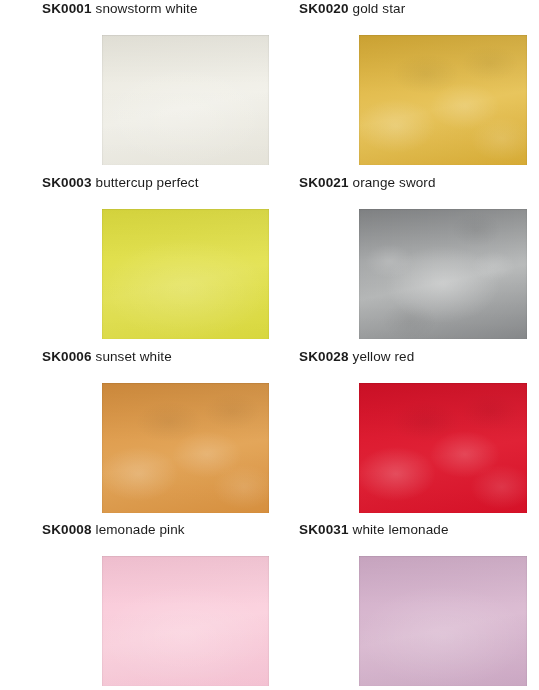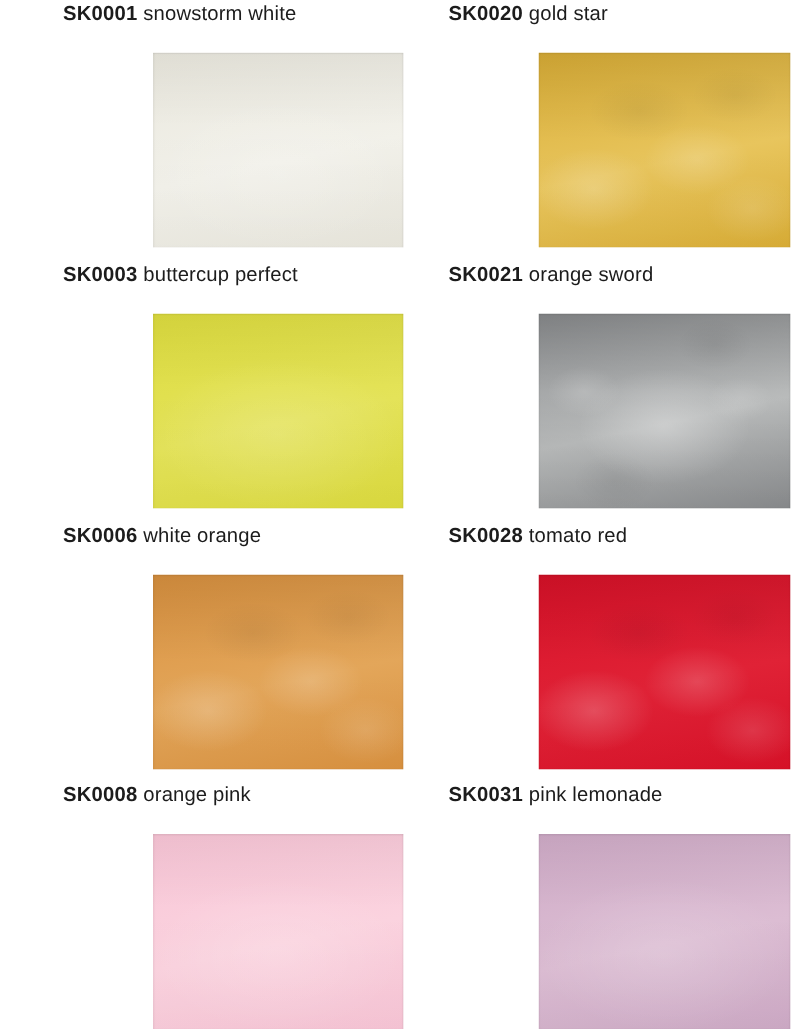--- a/index.html
+++ b/index.html
@@ -156,44 +156,44 @@
 
   <div class="swatch-cell col-right row-1">
     <div class="swatch-label"><span class="swatch-code">SK0021</span> <span class="swatch-name">orange sword</span></div>
     <div class="swatch-chip">
       <div class="swatch-chip-fill tex-grain" style="background: linear-gradient(168deg, rgb(140, 142, 144) 0%, rgb(185, 187, 187) 55%, rgb(140, 142, 144) 100%);"></div>
       <div class="edge-shade"></div>
     </div>
   </div>
 
   <div class="swatch-cell col-left row-2">
-    <div class="swatch-label"><span class="swatch-code">SK0006</span> <span class="swatch-name">white orange</span></div>
+    <div class="swatch-label"><span class="swatch-code">SK0006</span> <span class="swatch-name">sunset white</span></div>
     <div class="swatch-chip">
       <div class="swatch-chip-fill tex-mottle" style="background: linear-gradient(168deg, rgb(217, 145, 63) 0%, rgb(227, 166, 90) 55%, rgb(217, 145, 63) 100%);"></div>
       <div class="edge-shade"></div>
     </div>
   </div>
 
   <div class="swatch-cell col-right row-2">
-    <div class="swatch-label"><span class="swatch-code">SK0028</span> <span class="swatch-name">tomato red</span></div>
+    <div class="swatch-label"><span class="swatch-code">SK0028</span> <span class="swatch-name">yellow red</span></div>
     <div class="swatch-chip">
       <div class="swatch-chip-fill tex-mottle" style="background: linear-gradient(168deg, rgb(216, 17, 40) 0%, rgb(224, 34, 54) 55%, rgb(216, 17, 40) 100%);"></div>
       <div class="edge-shade"></div>
     </div>
   </div>
 
   <div class="swatch-cell col-left row-3">
-    <div class="swatch-label"><span class="swatch-code">SK0008</span> <span class="swatch-name">orange pink</span></div>
+    <div class="swatch-label"><span class="swatch-code">SK0008</span> <span class="swatch-name">lemonade pink</span></div>
     <div class="swatch-chip">
       <div class="swatch-chip-fill tex-soft" style="background: linear-gradient(168deg, rgb(248, 197, 214) 0%, rgb(251, 211, 223) 55%, rgb(248, 197, 214) 100%);"></div>
       <div class="edge-shade"></div>
     </div>
   </div>
 
   <div class="swatch-cell col-right row-3">
-    <div class="swatch-label"><span class="swatch-code">SK0031</span> <span class="swatch-name">pink lemonade</span></div>
+    <div class="swatch-label"><span class="swatch-code">SK0031</span> <span class="swatch-name">white lemonade</span></div>
     <div class="swatch-chip">
       <div class="swatch-chip-fill tex-soft" style="background: linear-gradient(168deg, rgb(206, 170, 198) 0%, rgb(220, 189, 211) 55%, rgb(206, 170, 198) 100%);"></div>
       <div class="edge-shade"></div>
     </div>
   </div>
 
 </div>
 
 </body></html>

